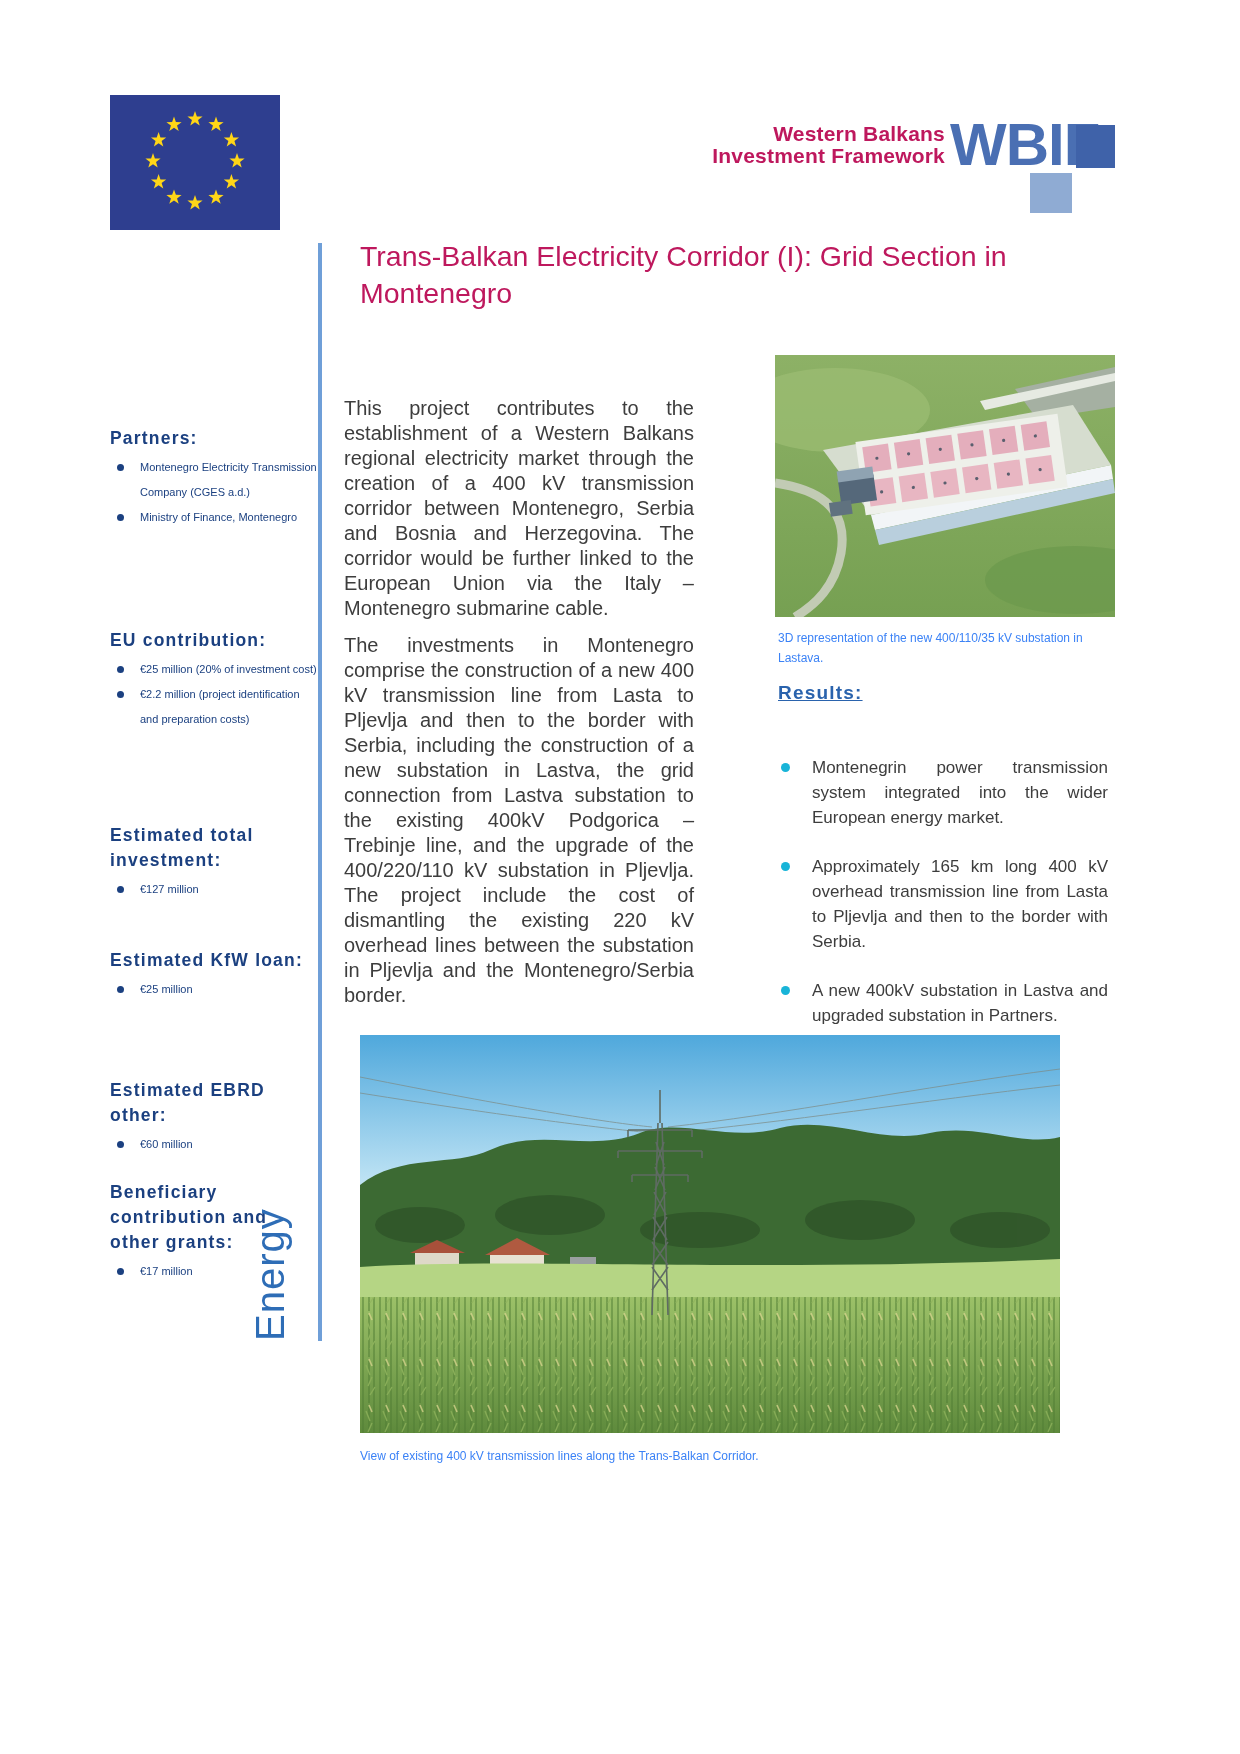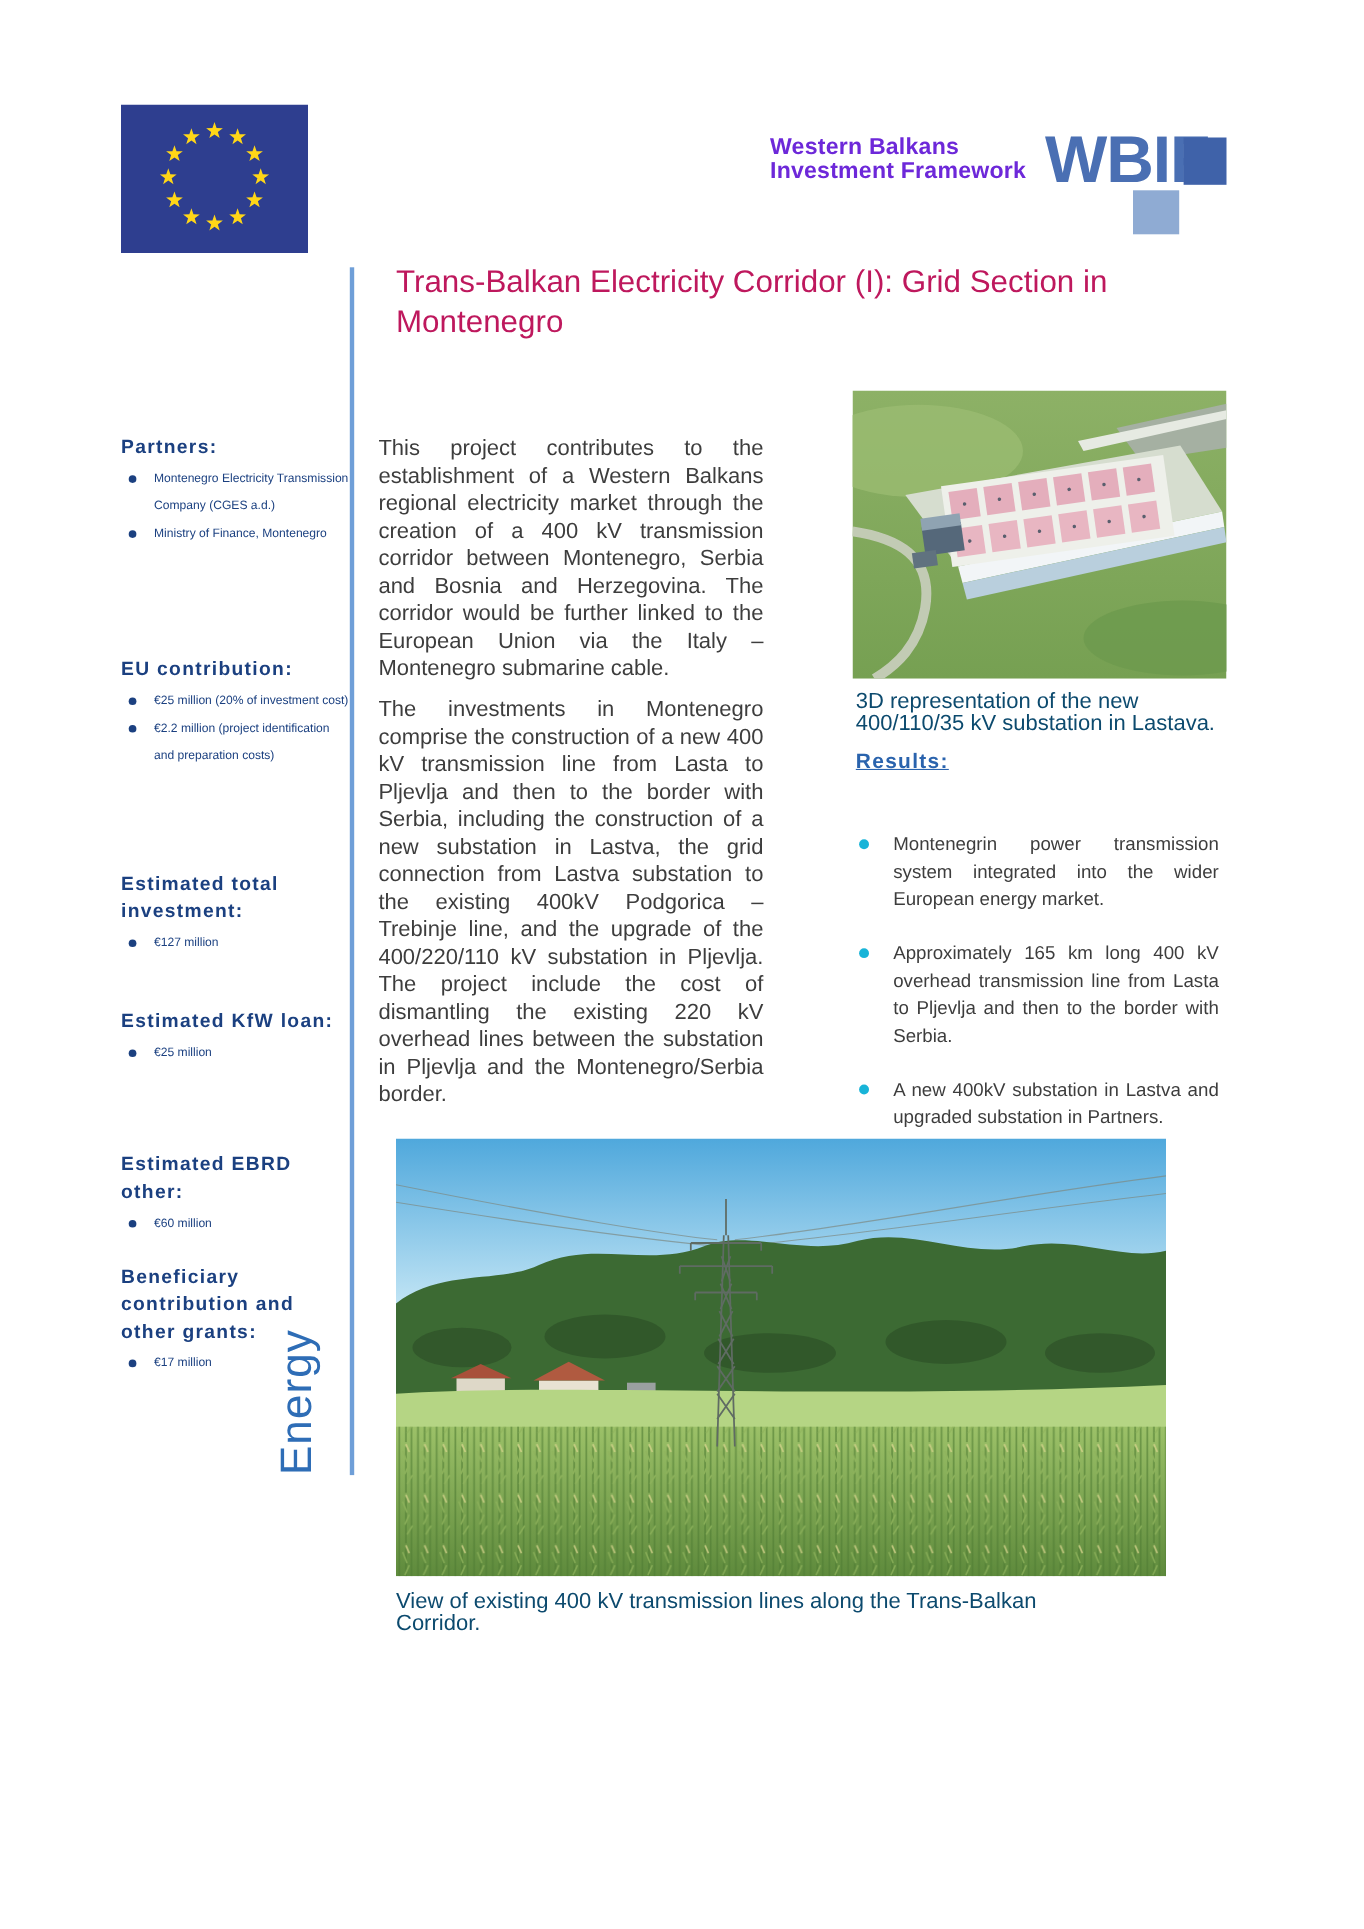--- a/index.html
+++ b/index.html
@@ -2,49 +2,49 @@
 <html><head>
 <meta charset="utf-8">
 <style>
   html,body { margin:0; padding:0; background:#ffffff; }
   body { font-family:"Liberation Sans", sans-serif; }
   .page { position:relative; width:1240px; height:1754px; background:#ffffff; overflow:hidden; }
 
   
   .eu-flag { position:absolute; left:110px; top:95px; width:170px; height:135px; }
   .wbif { position:absolute; left:700px; top:105px; width:420px; height:115px; }
-  .wbif-tagline { position:absolute; left:0; top:18px; width:245px; text-align:left;
-                  color:#6d28d9; font-size:21px; line-height:22px; font-weight:bold; letter-spacing:0.2px; }
+  .wbif-tagline { position:absolute; left:0; top:18px; width:245px; text-align:right;
+                  color:#be185d; font-size:21px; line-height:22px; font-weight:bold; letter-spacing:0.2px; }
   .wbif-acronym { position:absolute; left:250px; top:12px; font-size:60px; line-height:56px;
                   font-weight:bold; color:#4a6fb3; letter-spacing:-1px; }
   .wbif-sq-dark  { position:absolute; left:376px; top:20px; width:39px; height:43px; background:#3f62a9; }
   .wbif-sq-light { position:absolute; left:330px; top:68px; width:42px; height:40px; background:#8fabd3; }
 
   
   .title { position:absolute; left:360px; top:238px; width:700px; margin:0;
            font-size:28.5px; line-height:37px; font-weight:normal; color:#be185d; }
   .vline { position:absolute; left:318px; top:243px; width:4px; height:1098px; background:#6f9fd8; }
 
   
-  .sb { position:absolute; left:110px; width:210px; }
+  .sb { position:absolute; left:110px; width:210px;margin-top:32px; }
   .sb-h { margin:0 0 4px 0; font-size:17.5px; line-height:25px; font-weight:bold;
           color:#1b4080; letter-spacing:1.2px; max-width:200px; }
   ul.bullets { list-style:none; margin:0; padding:0; }
   ul.bullets li { position:relative; }
   .sb-list li { padding-left:30px; font-size:11px; line-height:25px; color:#1b4080; }
   .sb-list .bullet-dot { position:absolute; left:7px; top:9px; width:7px; height:7px;
                          border-radius:50%; background:#1b4080; }
 
   
   .para { position:absolute; left:344px; width:350px; margin:0; font-size:20px;
           line-height:25px; text-align:justify; color:#3d3d3d; }
 
   
   .fig3d { position:absolute; left:775px; top:355px; width:340px; height:262px; }
-  .caption { position:absolute; margin:0; font-size:20px; line-height:20px; color:#0c4a6e; }
+  .caption { position:absolute; margin:0; font-size:12px; line-height:20px; color:#3b82f6; }
   .fig3d-cap { left:778px; top:628px; width:345px; }
   .results-h { position:absolute; left:778px; top:682px; margin:0; font-size:19px;
                font-weight:bold; color:#2a63ad; letter-spacing:1.2px;text-decoration:underline; }
   .results { position:absolute; left:778px; top:731px; width:330px; }
   .results li { padding-left:34px; font-size:17px; line-height:25px; color:#3d3d3d;
                 text-align:justify; margin-bottom:1px;margin-top:24px; }
   .results .bullet-dot { position:absolute; left:3px; top:8px; width:9px; height:9px;
                          border-radius:50%; background:#18b4d8; }
 
   

